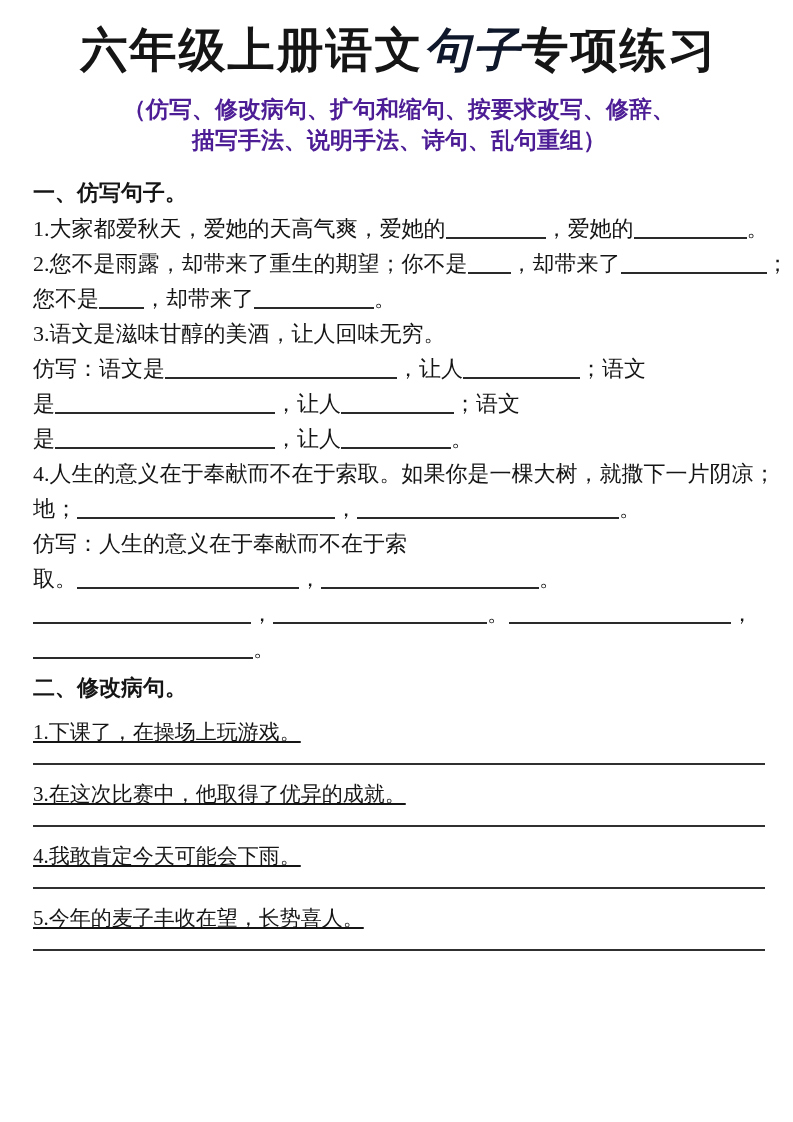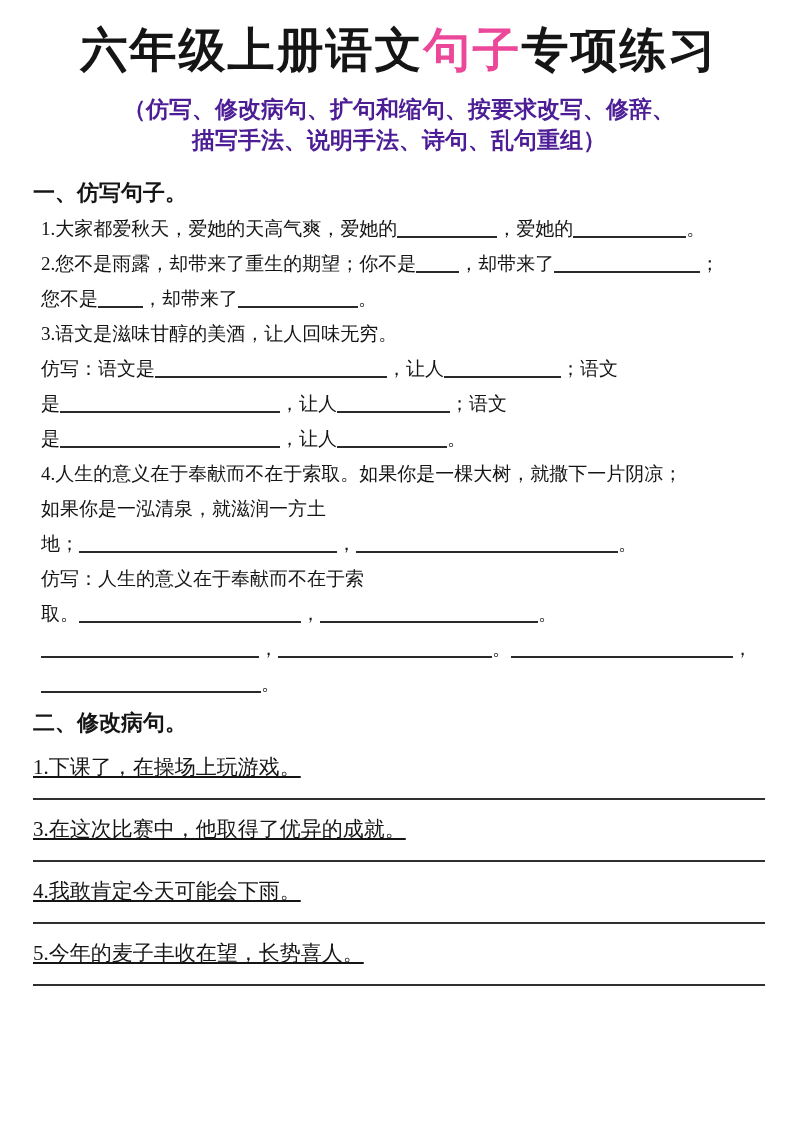--- a/index.html
+++ b/index.html
@@ -19,41 +19,41 @@
   }
   .doc-title {
     text-align: center;
     font-size: 47px;
     font-weight: bold;
     letter-spacing: 2px;
     line-height: 56px;
     margin: 0 0 16px 0;
     white-space: nowrap;
   }
-  .doc-title .hl { color: #ec4899; }
+  .doc-title .hl { color: #0f172a; font-style: italic; }
   .subtitle {
     text-align: center;
     color: #4c1d95;
     font-weight: bold;
     font-size: 23px;
     line-height: 31px;
     margin: 0 0 22px 0;
     white-space: nowrap;
   }
   .sec-heading {
     font-size: 22px;
     font-weight: bold;
     margin: 2px 0 10px 0;
     white-space: nowrap;
   }
   .sec-heading.second { margin-top: 6px; margin-bottom: 0; }
   .line {
-    font-size: 19px;
+    font-size: 22px;
     line-height: 22px;
-    margin: 0 0 13px 8px;
+    margin: 0 0 13px 0;
     white-space: nowrap;
   }
   .blank {
     display: inline-block;
     height: 18px;
     border-bottom: 2px solid #2a2a2a;
     vertical-align: -3px;
   }
   .fix-item { margin-top: 18px; text-decoration: underline; }
   .fix-item:first-of-type { margin-top: 12px; }
@@ -91,21 +91,20 @@
 
   <div class="line">3.语文是滋味甘醇的美酒，让人回味无穷。</div>
 
   <div class="line"><span>仿写：语文是</span><span class="blank" style="width:232px"></span><span>，让人</span><span class="blank" style="width:117px"></span><span>；语文</span></div>
 
   <div class="line"><span>是</span><span class="blank" style="width:220px"></span><span>，让人</span><span class="blank" style="width:113px"></span><span>；语文</span></div>
 
   <div class="line"><span>是</span><span class="blank" style="width:220px"></span><span>，让人</span><span class="blank" style="width:110px"></span><span>。</span></div>
 
   <div class="line">4.人生的意义在于奉献而不在于索取。如果你是一棵大树，就撒下一片阴凉；</div>
-  <div class="line">如果你是一泓清泉，就滋润一方土</div>
 
   <div class="line"><span>地；</span><span class="blank" style="width:258px"></span><span>，</span><span class="blank" style="width:262px"></span><span>。</span></div>
 
   <div class="line">仿写：人生的意义在于奉献而不在于索</div>
 
   <div class="line"><span>取。</span><span class="blank" style="width:222px"></span><span>，</span><span class="blank" style="width:218px"></span><span>。</span></div>
 
   <div class="line"><span class="blank" style="width:218px"></span><span>，</span><span class="blank" style="width:214px"></span><span>。</span><span class="blank" style="width:222px"></span><span>，</span></div>
 
   <div class="line"><span class="blank" style="width:220px"></span><span>。</span></div>

